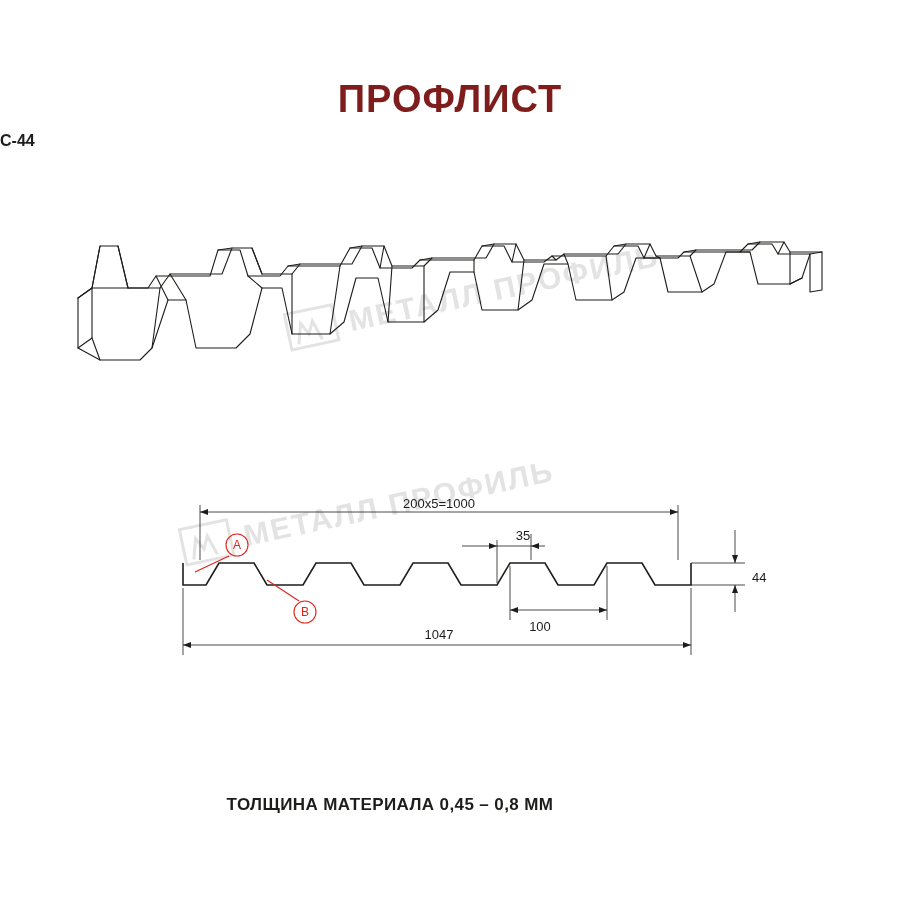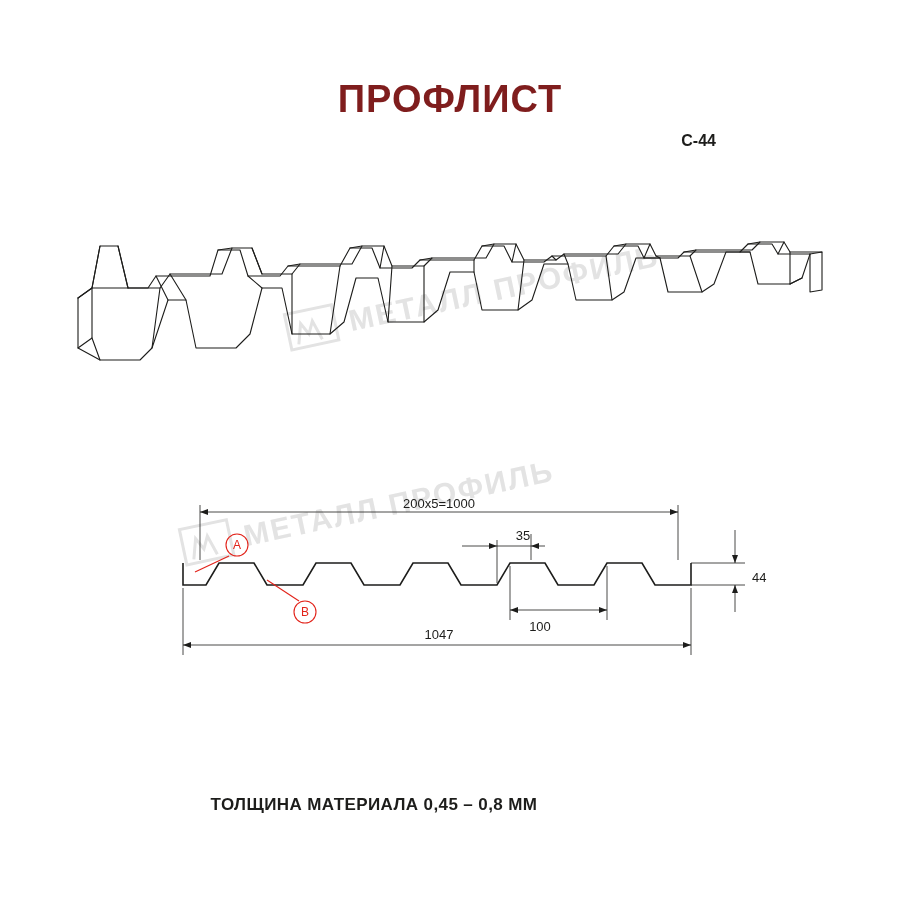--- a/index.html
+++ b/index.html
@@ -29,29 +29,29 @@
     font-size: 38px;
     font-weight: bold;
     letter-spacing: 1px;
     color: #7f1d1d;
   }
   .subtitle {
     position: absolute;
     top: 132px;
     left: 0;
     width: 716px;
-    text-align: right;
+    text-align: left;
     font-size: 16px;
     font-weight: bold;
     color: #1d1d1b;
   }
   .footer-note {
     position: absolute;
     top: 795px;
-    left: 0;
+    left: 16px;
     width: 748px;
     text-align: center;
     font-size: 17px;
     font-weight: bold;
     letter-spacing: 0.4px;
     color: #1d1d1b;
   }
   
   svg.layer {
     position: absolute;

